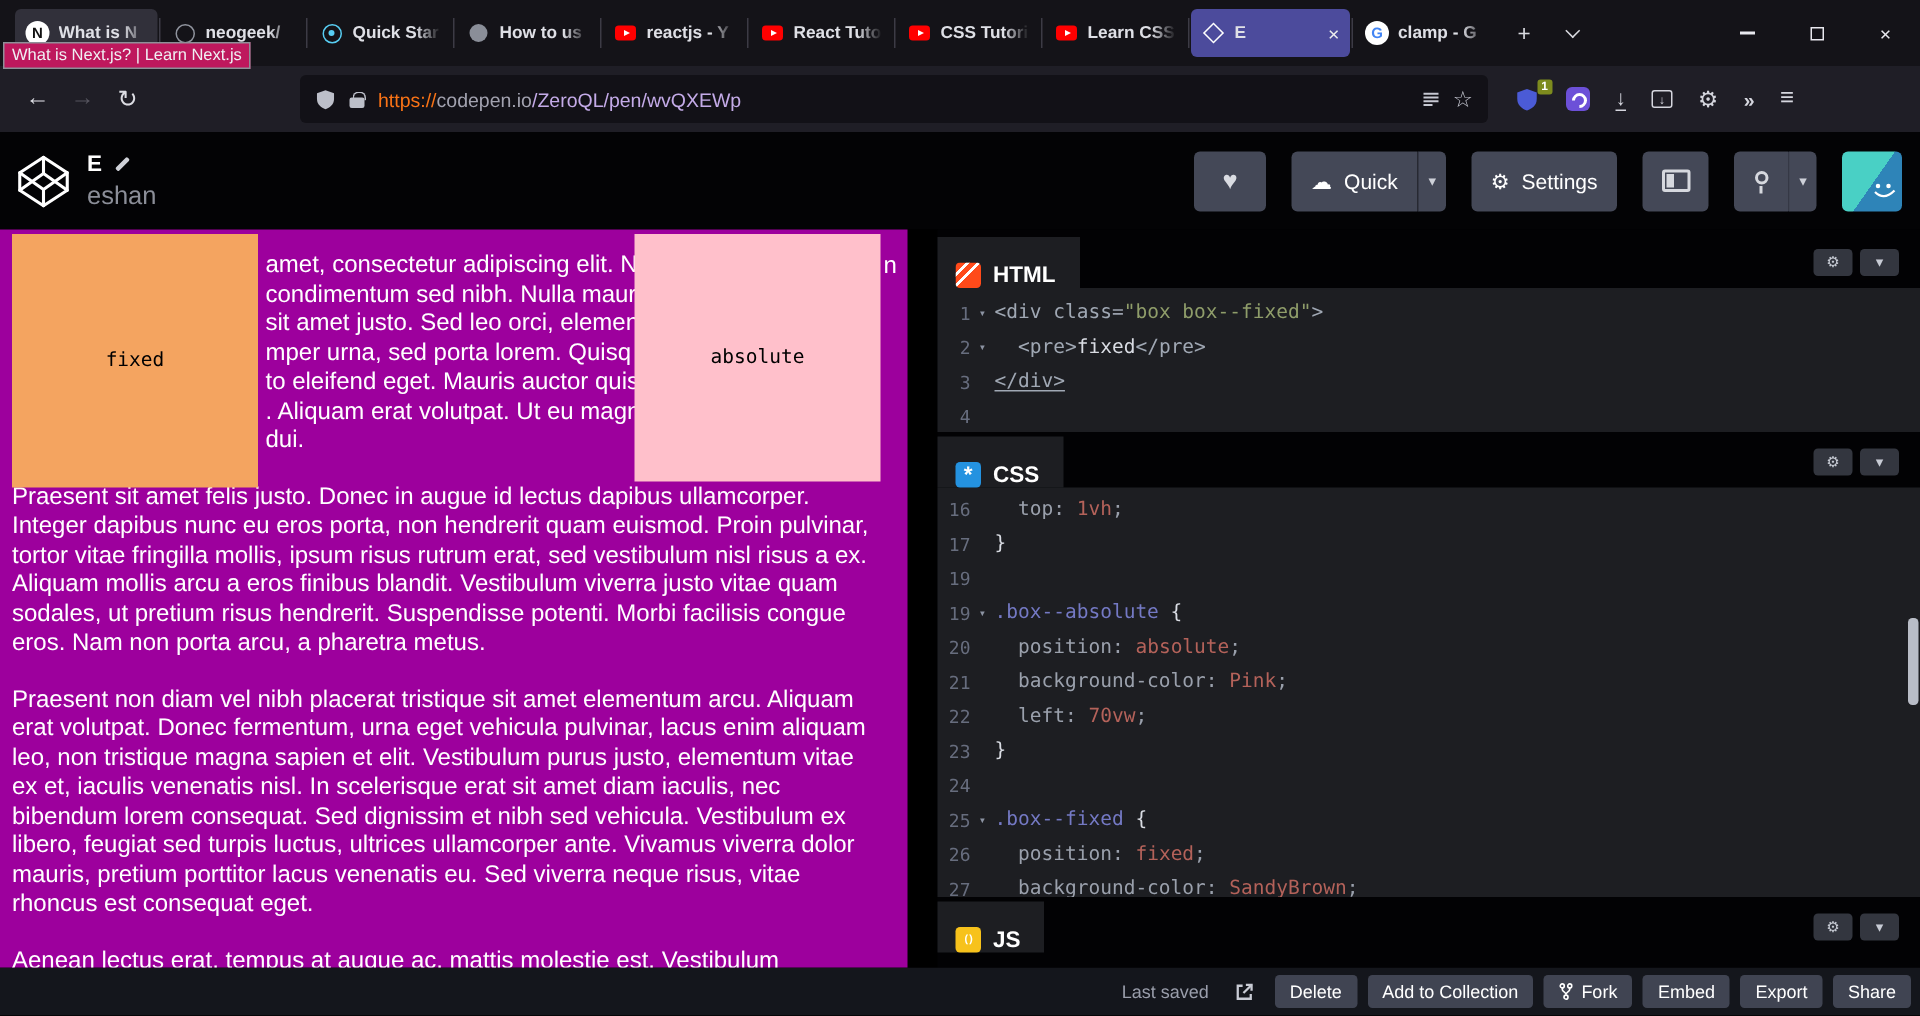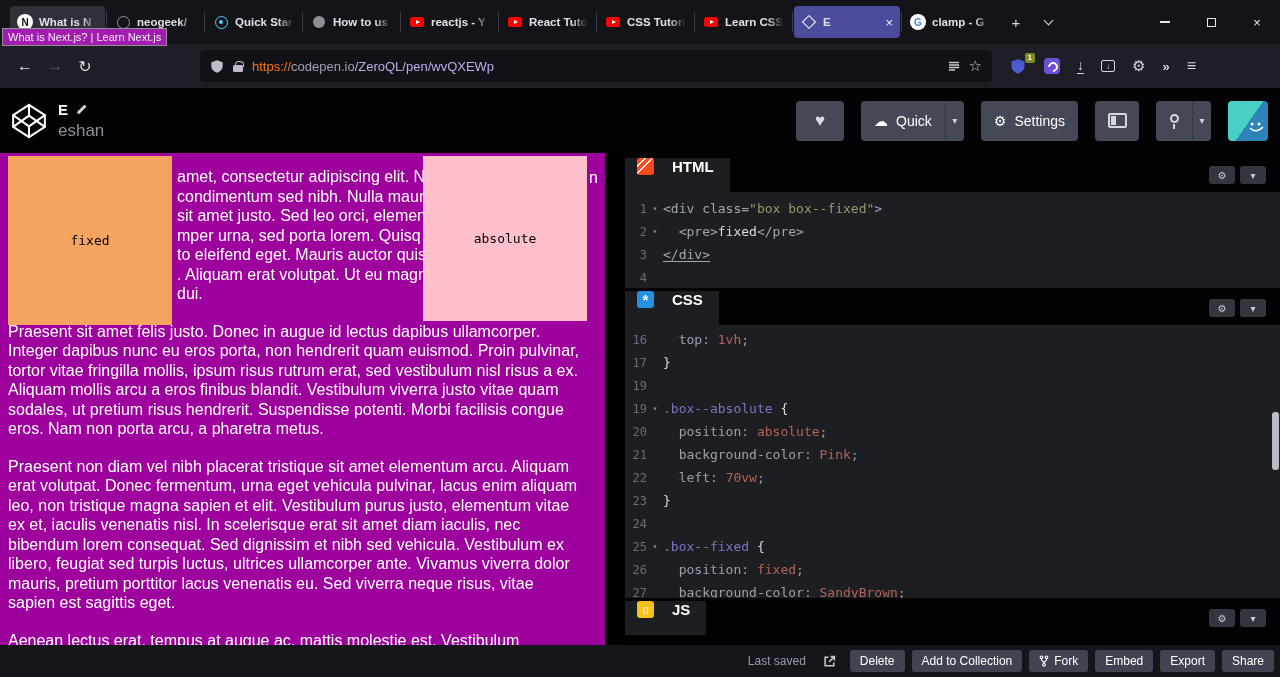--- a/index.html
+++ b/index.html
@@ -37,21 +37,21 @@
   .tab-actions { display:flex; align-items:center; margin-left:5px; gap:6px; }
   .tbtn { width:26px; height:26px; border:none; background:transparent; color:#d9dae0; font-size:15px;
           border-radius:4px; display:flex; align-items:center; justify-content:center; padding:0; }
   .chev { width:7px; height:7px; border-right:1.7px solid #d9dae0; border-bottom:1.7px solid #d9dae0;
           transform:rotate(45deg); margin-top:-3px; }
   .win-controls { margin-left:auto; display:flex; height:44px; }
   .wbtn { width:46px; height:44px; display:flex; align-items:center; justify-content:center; color:#e8e8ee; font-size:13px; }
   .min-glyph { width:10px; height:1.5px; background:#e8e8ee; }
   .max-glyph { width:9px; height:9px; border:1.5px solid #e8e8ee; }
 
-  #tooltip { position:absolute; left:2px; top:28px; z-index:99; background:#a21caf; border:1px solid #8f8f98;
+  #tooltip { position:absolute; left:2px; top:28px; z-index:99; background:#be185d; border:1px solid #8f8f98;
              color:#f0f0f4; font-size:11px; padding:2px 5px; white-space:nowrap; }
 
   
   #navbar { height:44px; background:#1f1e26; display:flex; align-items:center; padding:0 10px; }
   .nav-icon { width:30px; height:30px; display:flex; align-items:center; justify-content:center;
               color:#dcdde3; font-size:16px; border-radius:4px; flex:none; }
   .nav-icon.disabled { color:#55545e; }
   #urlbar { margin-left:100px; width:792px; height:32px; background:#121117; border-radius:4px;
             display:flex; align-items:center; padding:0 10px; gap:9px; }
   .lock-glyph { width:10px; height:7px; background:#bcbfc9; border-radius:1.5px; position:relative; margin-top:4px; flex:none; }
@@ -110,21 +110,21 @@
   .p1-tail { position:absolute; left:589px; top:15px; line-height:19.5px; }
   .box { position:absolute; display:flex; align-items:center; justify-content:center;
          font-family:"DejaVu Sans Mono", monospace; font-size:13px; color:#000; }
   #box-fixed { left:8px; top:3px; width:164px; height:169px; }
   #box-absolute { left:423px; top:3px; width:164px; height:165px; }
   #gutter { width:20px; background:#000; }
 
   
   #editors { width:655px; background:#020204; padding-top:5px; position:relative; }
   .phead { height:34px; display:flex; align-items:center; }
-  .ftab { height:34px; background:#1d1e22; display:flex; align-items:flex-start; gap:18px; padding:0 16px 0 12px; }
+  .ftab { height:34px; background:#1d1e22; display:flex; align-items:flex-end; gap:8px; padding:0 16px 0 12px; }
   .ficon { width:17px; height:17px; border-radius:3px; display:flex; align-items:center; justify-content:center;
            color:#fff; font-weight:bold; flex:none; }
   .ficon-html { background-image:linear-gradient(135deg, transparent 0 5px, #fff 5px 7px, transparent 7px 10px, #fff 10px 12px, transparent 12px 17px); }
   .ficon-css { font-size:15px; }
   .ficon-js  { font-size:7px; letter-spacing:-0.5px; }
   .flabel { color:#fff; font-weight:bold; font-size:15px; }
   .phead-btns { margin-left:auto; margin-right:14px; display:flex; gap:5px; }
   .hbtn { width:26px; height:18px; background:#33363f; border:none; border-radius:3px; color:#c7cbd4;
           font-size:10px; display:flex; align-items:center; justify-content:center; padding:0; }
   .codearea { background:#1d1e22; overflow:hidden; }
@@ -328,21 +328,21 @@
           <span class="pv-line">eros. Nam non porta arcu, a pharetra metus.</span>
         </div>
         <div class="pv-para">
           <span class="pv-line">Praesent non diam vel nibh placerat tristique sit amet elementum arcu. Aliquam</span>
           <span class="pv-line">erat volutpat. Donec fermentum, urna eget vehicula pulvinar, lacus enim aliquam</span>
           <span class="pv-line">leo, non tristique magna sapien et elit. Vestibulum purus justo, elementum vitae</span>
           <span class="pv-line">ex et, iaculis venenatis nisl. In scelerisque erat sit amet diam iaculis, nec</span>
           <span class="pv-line">bibendum lorem consequat. Sed dignissim et nibh sed vehicula. Vestibulum ex</span>
           <span class="pv-line">libero, feugiat sed turpis luctus, ultrices ullamcorper ante. Vivamus viverra dolor</span>
           <span class="pv-line">mauris, pretium porttitor lacus venenatis eu. Sed viverra neque risus, vitae</span>
-          <span class="pv-line">sapien est sagittis eget.</span>
+          <span class="pv-line">rhoncus est consequat eget.</span>
         </div>
         <div class="pv-para">
           <span class="pv-line">Aenean lectus erat, tempus at augue ac, mattis molestie est. Vestibulum</span>
         </div>
       </div>
   <div class="box" id="box-fixed" style="background: rgb(244, 164, 96);">
         <span class="box-label">fixed</span>
       </div>
       <div class="box" id="box-absolute" style="background: rgb(255, 192, 203);">
         <span class="box-label">absolute</span>

